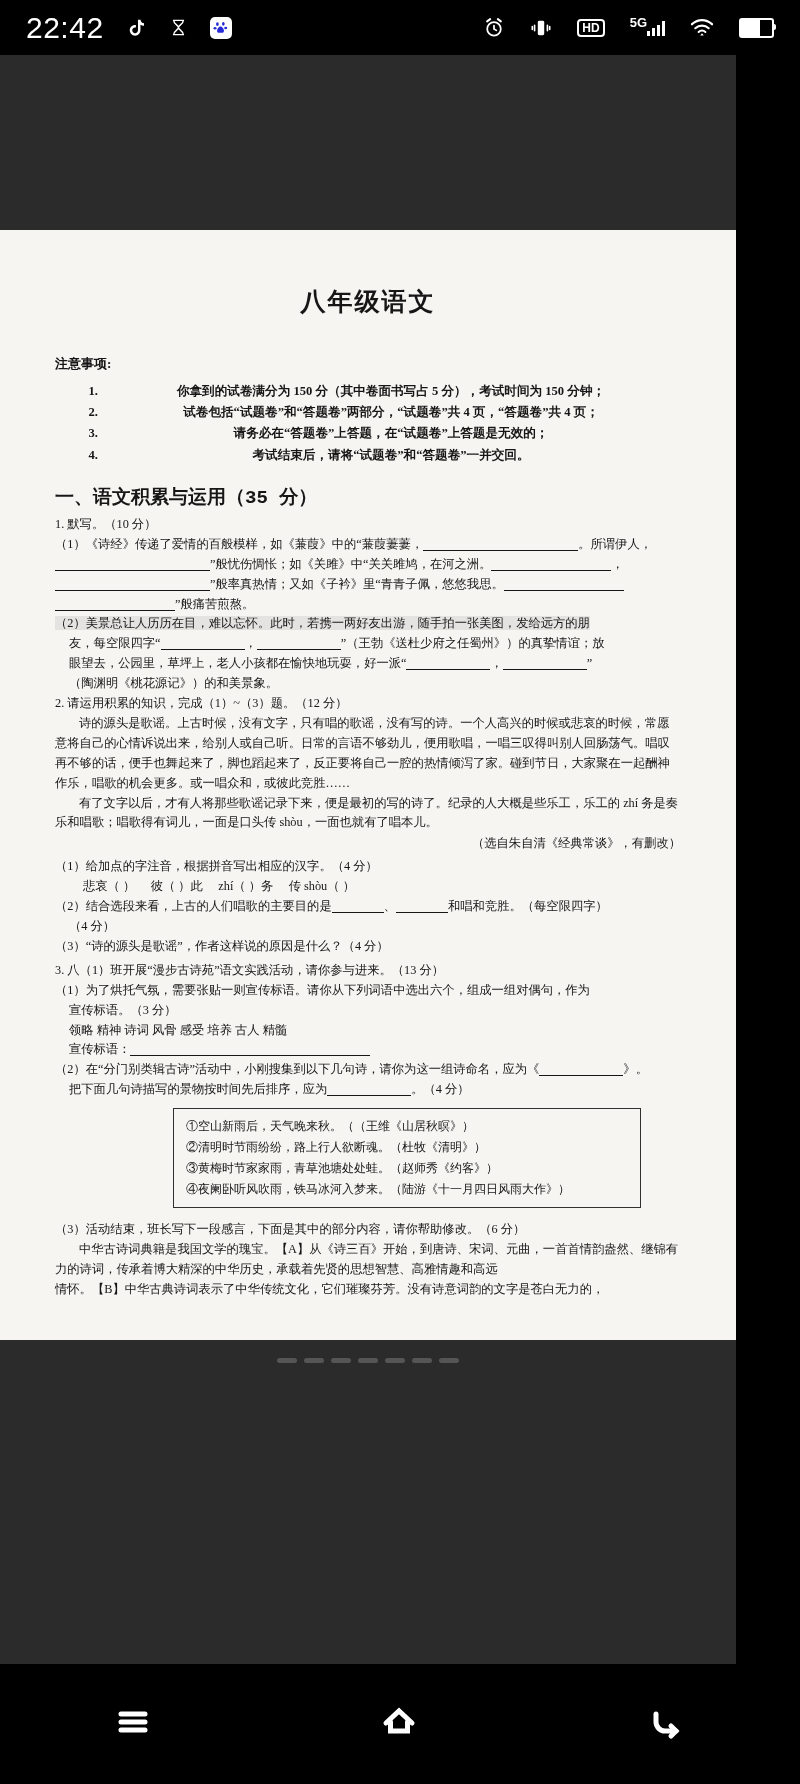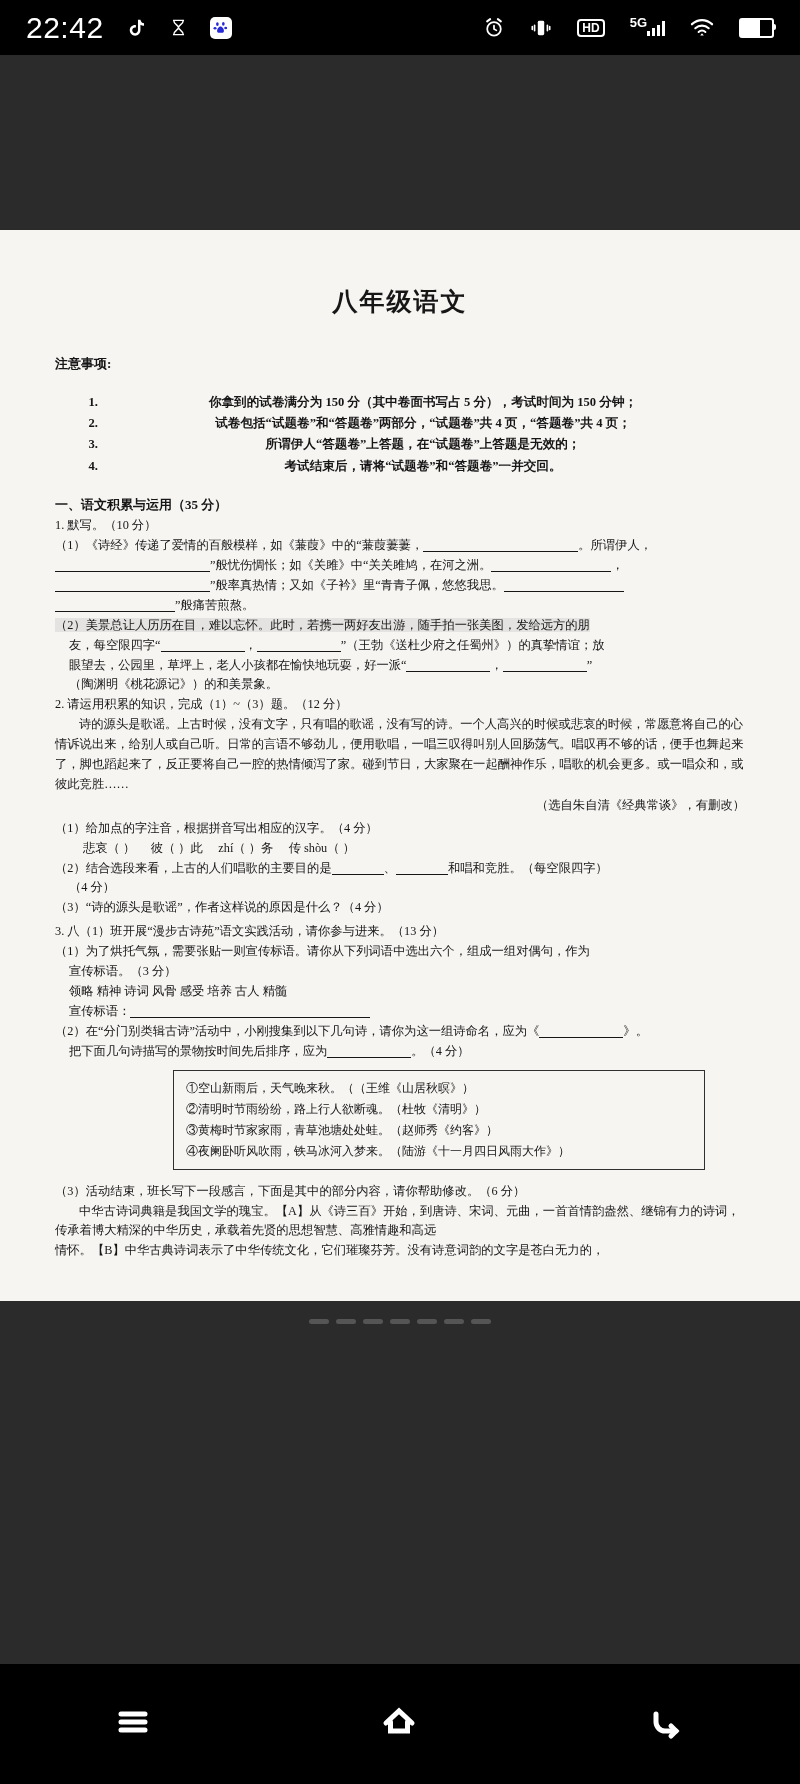--- a/index.html
+++ b/index.html
@@ -30,34 +30,34 @@
   .bars i:nth-child(2){height:8px}
   .bars i:nth-child(3){height:11px}
   .bars i:nth-child(4){height:15px}
   .battery{width:31px;height:16px;border:2px solid #fff;border-radius:3px;
            position:relative;display:inline-block;}
   .battery:after{content:"";position:absolute;right:-4px;top:4px;width:2px;
                  height:6px;background:#fff;border-radius:0 2px 2px 0;}
   .battery span{display:block;height:100%;background:#fff;}
 
   
-  .viewer{position:relative;width:800px;height:1729px;background:#2b2b2b;}
+  .viewer{position:relative;width:736px;height:1729px;background:#2b2b2b;}
   .letterbox{width:100%;height:175px;background:#2b2b2b;}
 
   .paper{background:#f2f0ee;color:#1a1a1a;padding:30px 55px 40px 55px;
          box-sizing:border-box;
          font-family:"Liberation Serif","DejaVu Serif",serif;
          font-size:12.3px;line-height:1.62;
          filter:contrast(1.04);}
   .doc-title{text-align:center;font-size:25px;font-weight:700;
              letter-spacing:2px;margin:22px 0 30px 0;}
-  .notes-title{font-weight:700;font-size:13px;margin-bottom:18px;}
+  .notes-title{font-weight:700;font-size:13px;margin-bottom:7px;}
   ol.notes{margin:0 0 18px 0;padding-left:46px;font-weight:700;font-size:12.6px;text-align:center;}
   ol.notes li{margin-bottom:1px;}
-  .sec-head{font-weight:700;font-size:13px;margin:14px 0 1px 0;}
+  .sec-head{font-weight:700;font-size:19px;margin:14px 0 1px 0;font-family:Liberation Mono, monospace;}
   .q{margin:0;text-indent:0;}
   .q-ind{padding-left:14px;}
   .q-ind2{padding-left:28px;}
   .para{text-indent:24px;margin:0;}
   .blk{display:inline-block;border-bottom:1px solid #1a1a1a;vertical-align:-3px;}
   .b-s{width:52px}.b-m{width:84px}.b-l{width:120px}.b-xl{width:155px}
   .src{text-align:right;margin:1px 0 3px 0;}
   .poembox{border:1px solid #333;margin:8px 40px 12px 118px;padding:7px 12px;
            font-size:12px;line-height:1.75;}
   .hl{background:rgba(150,150,150,.18);}
@@ -147,21 +147,21 @@
   <div class="letterbox"></div>
 
   <div class="paper">
 
     <div class="doc-title">八年级语文</div>
 
     <div class="notes-title">注意事项:</div>
     <ol class="notes">
       <li>你拿到的试卷满分为 150 分（其中卷面书写占 5 分），考试时间为 150 分钟；</li>
       <li>试卷包括“试题卷”和“答题卷”两部分，“试题卷”共 4 页，“答题卷”共 4 页；</li>
-      <li>所谓伊人“答题卷”上答题，在“试题卷”上答题是无效的；</li>
+      <li>请务必在“答题卷”上答题，在“试题卷”上答题是无效的；</li>
       <li>考试结束后，请将“试题卷”和“答题卷”一并交回。</li>
     </ol>
 
     <div class="sec-head">一、语文积累与运用（35 分）</div>
 
     <div class="q">1. 默写。（10 分）</div>
 
     <div class="q">
       <span>（1）《诗经》传递了爱情的百般模样，如《蒹葭》中的“蒹葭萋萋，</span><span class="blk b-xl"></span><span>。所谓伊人，</span><br>
       <span class="blk b-xl"></span><span>”般忧伤惆怅；如《关雎》中“关关雎鸠，在河之洲。</span><span class="blk b-l"></span><span>，</span><br>
@@ -171,20 +171,21 @@
 
     <div class="q">
       <span class="hl">（2）美景总让人历历在目，难以忘怀。此时，若携一两好友出游，随手拍一张美图，发给远方的朋</span><br>
       <span class="q-ind">友，每空限四字“</span><span class="blk b-m"></span><span>，</span><span class="blk b-m"></span><span>”（王勃《送杜少府之任蜀州》）的真挚情谊；放</span><br>
       <span class="q-ind">眼望去，公园里，草坪上，老人小孩都在愉快地玩耍，好一派“</span><span class="blk b-m"></span><span>，</span><span class="blk b-m"></span><span>”</span><br>
       <span class="q-ind">（陶渊明《桃花源记》）的和美景象。</span>
     </div>
 
     <div class="q">2. 请运用积累的知识，完成（1）~（3）题。（12 分）</div>
     <p class="para">诗的源头是歌谣。上古时候，没有文字，只有唱的歌谣，没有写的诗。一个人高兴的时候或悲哀的时候，常愿意将自己的心情诉说出来，给别人或自己听。日常的言语不够劲儿，便用歌唱，一唱三叹得叫别人回肠荡气。唱叹再不够的话，便手也舞起来了，脚也蹈起来了，反正要将自己一腔的热情倾泻了家。碰到节日，大家聚在一起酬神作乐，唱歌的机会更多。或一唱众和，或彼此竞胜……</p>
+    <p class="para">有了文字以后，才有人将那些歌谣记录下来，便是最初的写的诗了。纪录的人大概是些乐工，乐工的 zhí 务是奏乐和唱歌；唱歌得有词儿，一面是口头传 shòu，一面也就有了唱本儿。</p>
     <div class="src">（选自朱自清《经典常谈》，有删改）</div>
 
     <div class="q">（1）给加点的字注音，根据拼音写出相应的汉字。（4 分）</div>
     <div class="q q-ind2">
       <span>悲哀（    ）</span>&nbsp;&nbsp;&nbsp;&nbsp;
       <span>彼（    ）此</span>&nbsp;&nbsp;&nbsp;&nbsp;
       <span>zhí（    ）务</span>&nbsp;&nbsp;&nbsp;&nbsp;
       <span>传 shòu（    ）</span>
     </div>
 

